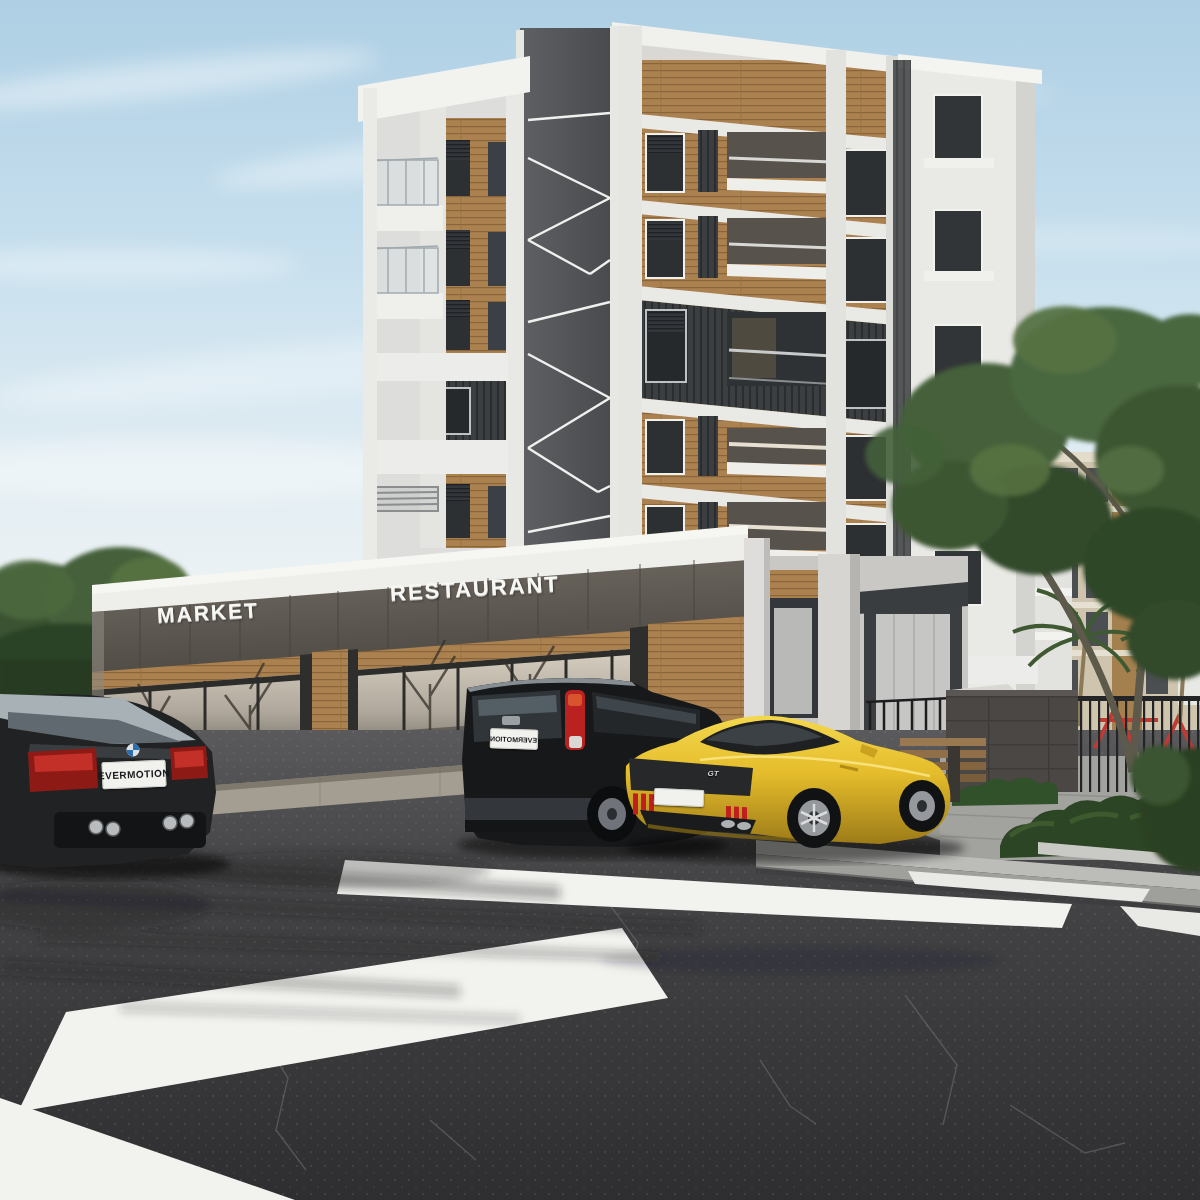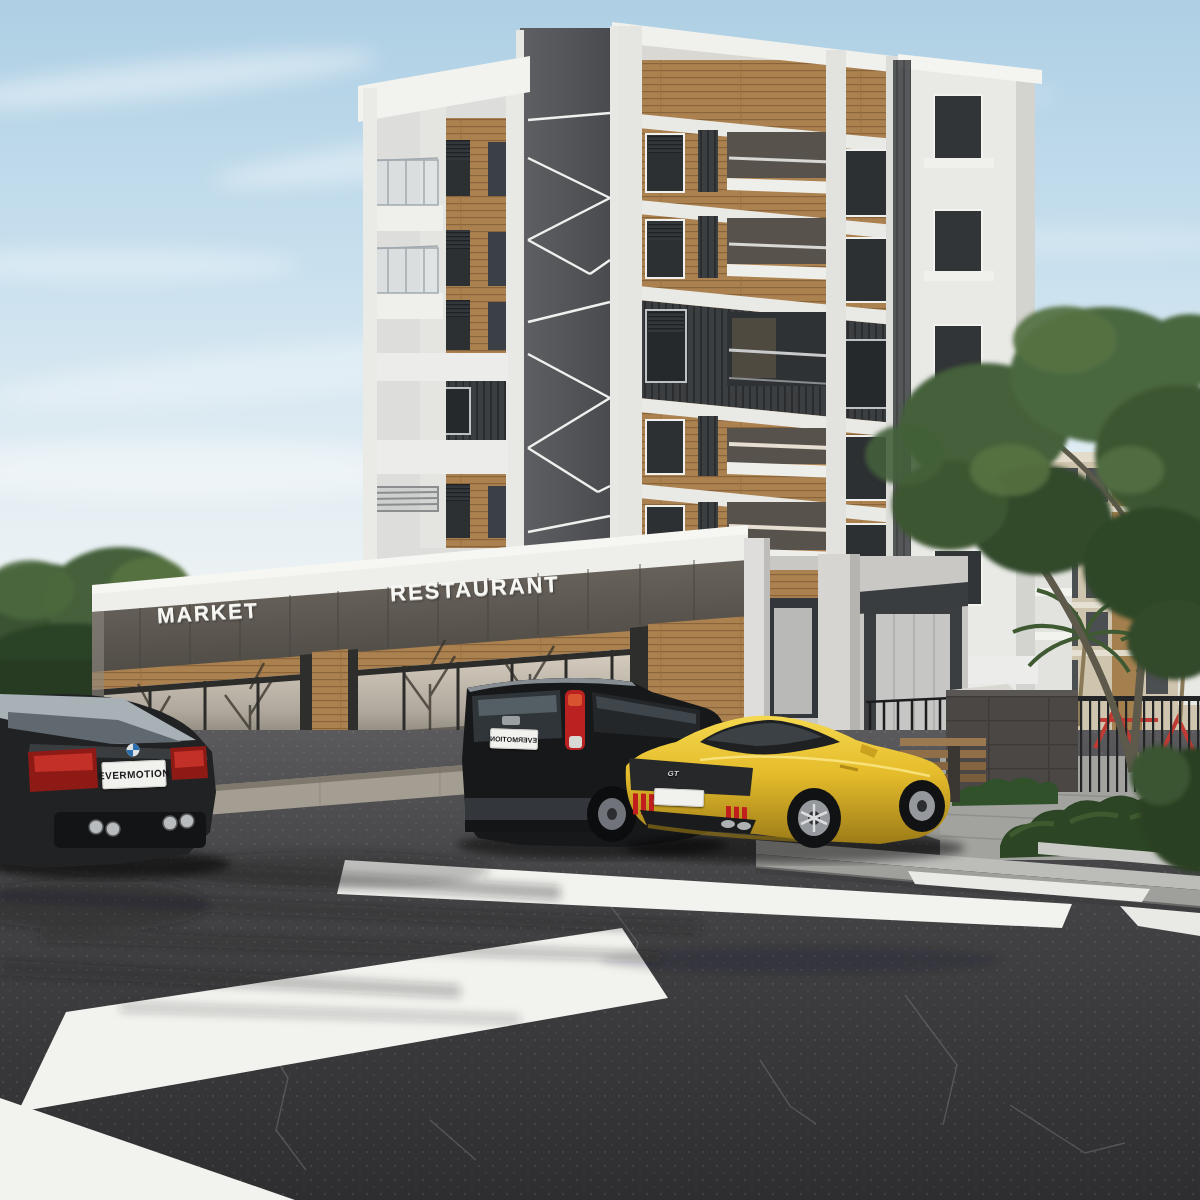--- a/index.html
+++ b/index.html
@@ -10,21 +10,21 @@
        color:#f7f7f4;font-weight:700;white-space:nowrap;}
   .sign{letter-spacing:2px;text-shadow:0 1px 0 rgba(255,255,255,.6),1px 2px 2px rgba(40,38,34,.55);}
   #market-sign{left:150px;top:600px;width:116px;height:26px;font-size:21px;transform:rotate(-3.2deg);}
   #restaurant-sign{left:389px;top:575px;width:172px;height:28px;font-size:22px;transform:rotate(-3.2deg);}
   .plate{background:var(--plate-white,#f1f1ee);color:#17181a;border-radius:2px;
          box-shadow:0 1px 2px rgba(0,0,0,.6), inset 0 0 0 1px #c9c9c4;}
   #bmw-plate{left:102px;top:761px;width:64px;height:27px;font-size:10px;letter-spacing:.5px;transform:rotate(-2.5deg);}
   #suv-plate{left:490px;top:729px;width:48px;height:20px;font-size:7px;transform:rotate(2deg);}
   #suv-plate span{transform:scaleX(-1);display:inline-block;}
   #mustang-plate{left:654px;top:789px;width:50px;height:17px;transform:rotate(2.5deg);}
-  #gt-badge{left:664px;top:768px;width:18px;height:10px;font-size:8px;font-style:italic;
+  #gt-badge{left:704px;top:768px;width:18px;height:10px;font-size:8px;font-style:italic;
             color:#d2d5d7;text-shadow:0 1px 1px #000;background:transparent;}
 </style>
 </head>
 <body>
 
 <div class="scene">
 <svg width="1200" height="1200" viewBox="0 0 1200 1200">
 <defs>
   <linearGradient id="skyG" x1="0" y1="0" x2="0" y2="1">
     <stop offset="0" stop-color="#aecfe4"></stop>

